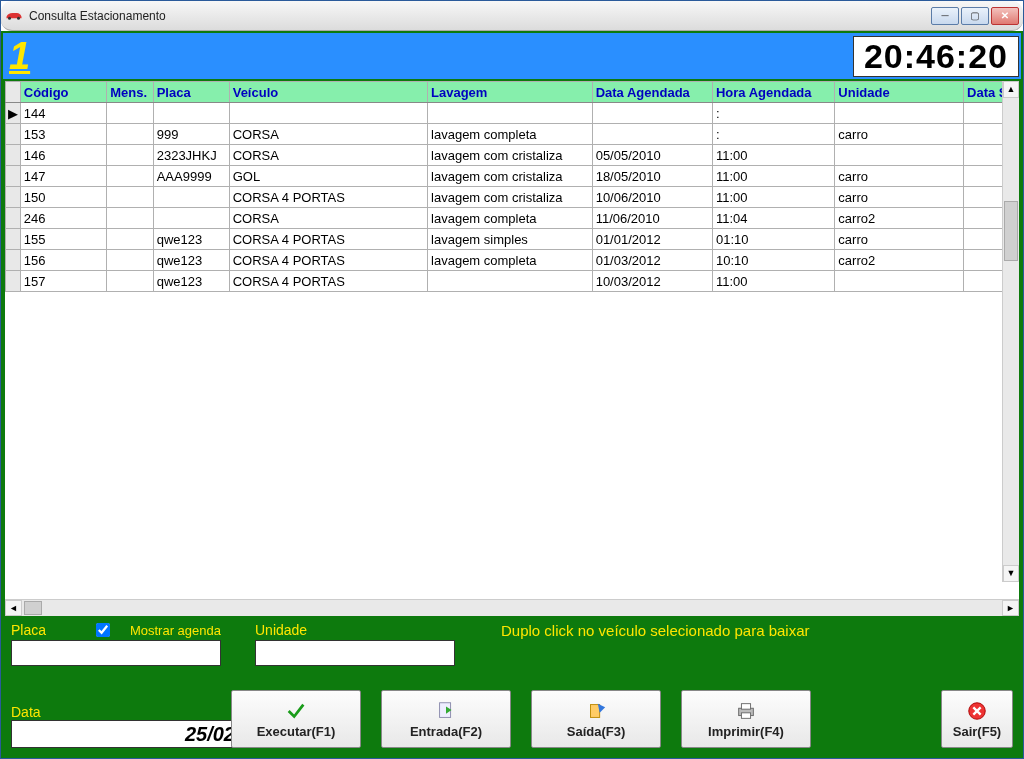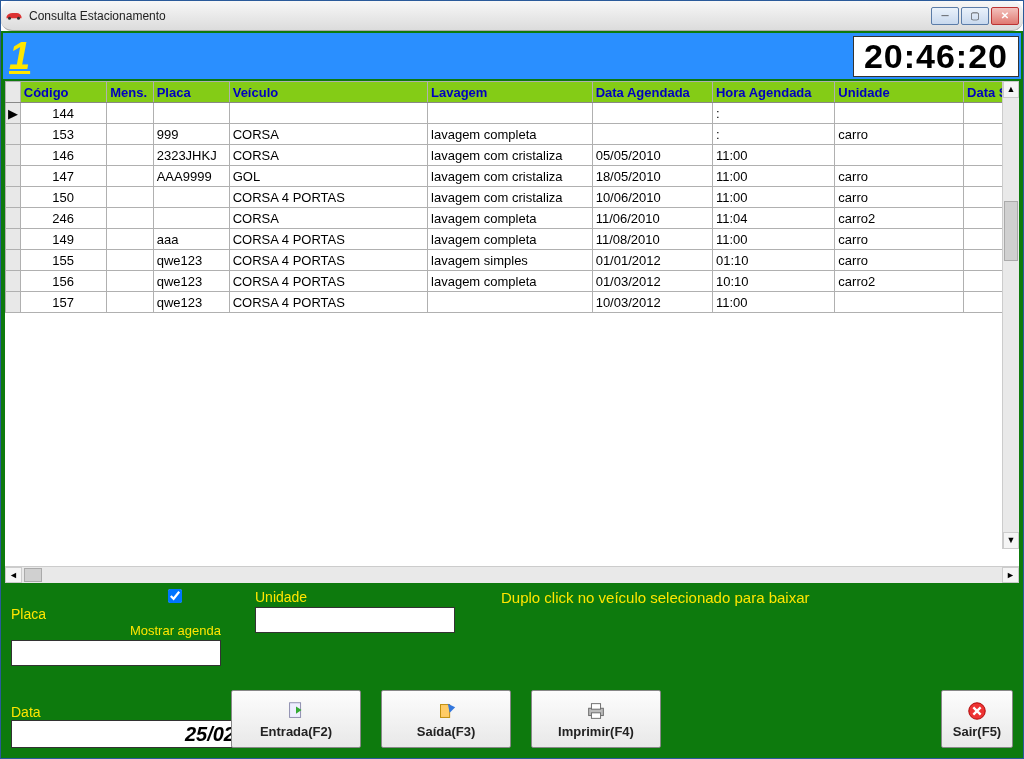--- a/index.html
+++ b/index.html
@@ -12,36 +12,36 @@
 .titlebar .btn { width: 28px; height: 18px; border: 1px solid #5b7ca8; border-radius: 2px; background: linear-gradient(#eaf2fb,#c9d9ee); display: flex; align-items: center; justify-content: center; font-size: 10px; color: #333; cursor: pointer; }
 .titlebar .btn.close { background: linear-gradient(#f3c2bd,#e07a72); border-color: #b33; color: #fff; font-weight: bold; }
 .topbar { height: 48px; background: #2a8fff; border: 2px solid #0d7a0d; border-bottom: none; display: flex; align-items: center; justify-content: space-between; padding: 0 2px 0 6px; }
 .topbar .num { font-family: Arial; font-weight: bold; font-style: italic; font-size: 38px; color: #ffe600; text-decoration: underline; }
 .topbar .clock { background: #fff; border: 1px solid #333; padding: 0 10px; font-family: Arial; font-weight: bold; font-size: 34px; color: #000; letter-spacing: 1px; }
 .midframe { border-left: 2px solid #0d7a0d; border-right: 2px solid #0d7a0d; background: #0d7a0d; padding: 2px 2px 0 2px; flex: 1; display: flex; flex-direction: column; }
 .gridwrap { background: #fff; flex: 1; position: relative; display: flex; flex-direction: column; }
 .gridscroll { flex: 1; overflow: hidden; position: relative; }
 .grid { border-collapse: collapse; width: 100%; table-layout: fixed; }
 .grid th, .grid td { border: 1px solid #b0b0b0; height: 21px; padding: 0 3px; white-space: nowrap; overflow: hidden; text-overflow: clip; font-size: 13px; }
-.grid th { background: #84cc16; color: #0000c0; font-weight: bold; text-align: left; border-bottom: 1px solid #888; }
+.grid th { background: #86efac; color: #0000c0; font-weight: bold; text-align: left; border-bottom: 1px solid #888; }
 .grid .sel { width: 14px; background: #e8e8e8; text-align: center; padding: 0; }
-.grid td.num { text-align: center; padding-right: 4px; }
+.grid td.num { text-align: left; padding-right: 4px; }
 .grid tbody td { color: #000; }
 .vscroll { position: absolute; right: 0; top: 0; bottom: 17px; width: 17px; background: #e9e9e9; border-left: 1px solid #ccc; }
 .vscroll .arrow { height: 17px; background: #f5f5f5; border: 1px solid #ccc; text-align: center; font-size: 9px; line-height: 15px; cursor: pointer; }
 .vscroll .thumb { position: absolute; left: 1px; right: 1px; top: 120px; height: 60px; background: #d0d0d0; border: 1px solid #aaa; }
 .hscroll { height: 17px; background: #e9e9e9; border-top: 1px solid #ccc; display: flex; }
 .hscroll .arrow { width: 17px; background: #f5f5f5; border: 1px solid #ccc; text-align: center; font-size: 9px; line-height: 15px; cursor: pointer; }
 .hscroll .track { flex: 1; position: relative; }
 .hscroll .thumb { position: absolute; top: 1px; bottom: 1px; left: 2px; width: 18px; background: #d0d0d0; border: 1px solid #aaa; }
 .bottom { background: #0d7a0d; border: 2px solid #0d7a0d; border-top: none; padding: 6px 8px 8px 8px; }
 .row1 { display: flex; align-items: flex-start; gap: 12px; }
 .lblg { color: #ffe600; font-size: 14px; }
 .placacol { width: 210px; }
-.chk { display: flex; align-items: center; gap: 20px; font-size: 13px; color: #ffe600; flex-direction: column; }
+.chk { display: flex; align-items: center; gap: 20px; font-size: 13px; color: #ffe600; }
 .chk input { width: 14px; height: 14px; }
 .placacol .toprow { display: flex; align-items: center; justify-content: space-between; }
 .tbox { background: #fff; border: 1px solid #333; height: 26px; width: 100%; margin-top: 2px; padding: 2px 4px; font-size: 14px; }
 .unidcol { width: 200px; margin-left: 22px; }
 .hint { color: #ffe600; font-size: 15px; margin-left: 34px; }
 .row2 { display: flex; align-items: flex-end; gap: 20px; margin-top: 24px; }
 .datacol { width: 200px; }
 .dateinp { display: flex; }
 .dateinp input { flex: 1; height: 28px; border: 1px solid #333; font-size: 20px; font-weight: bold; font-style: italic; padding: 0 4px; text-align: right; }
 .dateinp .drop { width: 18px; height: 28px; border: 1px solid #333; border-left: none; background: #e8e8e8; text-align: center; line-height: 26px; font-size: 9px; cursor: pointer; }
@@ -174,32 +174,20 @@
                 <td></td>
                 <td>CORSA</td>
                 <td>lavagem completa</td>
                 <td>11/06/2010</td>
                 <td>11:04</td>
                 <td>carro2</td>
                 <td></td>
               </tr>
               <tr>
                 <td class="sel"></td>
-                <td class="num">149</td>
-                <td></td>
-                <td>aaa</td>
-                <td>CORSA 4 PORTAS</td>
-                <td>lavagem completa</td>
-                <td>11/08/2010</td>
-                <td>11:00</td>
-                <td>carro</td>
-                <td></td>
-              </tr>
-              <tr>
-                <td class="sel"></td>
                 <td class="num">155</td>
                 <td></td>
                 <td>qwe123</td>
                 <td>CORSA 4 PORTAS</td>
                 <td>lavagem simples</td>
                 <td>01/01/2012</td>
                 <td>01:10</td>
                 <td>carro</td>
                 <td></td>
               </tr>
@@ -266,20 +254,26 @@
 
     <div class="row2">
       <div class="datacol">
         <span class="lblg">Data</span>
         <div class="dateinp">
           <input value="25/02/2012" style="">
           <div class="drop">▼</div>
         </div>
       </div>
 
+      <button class="actbtn">
+        <svg class="ic" viewBox="0 0 24 24">
+            <path d="M4 12 L10 18 L20 5" stroke="#1a9c1a" stroke-width="3" fill="none"></path>
+          </svg>
+        <span>Executar(F1)</span>
+      </button>
 
       <button class="actbtn">
         <svg class="ic" viewBox="0 0 24 24">
             <rect x="5" y="3" width="12" height="16" fill="#eef" stroke="#88a"></rect>
             <path d="M12 7 L18 11 L12 15 Z" fill="#3a3"></path>
           </svg>
         <span>Entrada(F2)</span>
       </button>
 
       <button class="actbtn">

